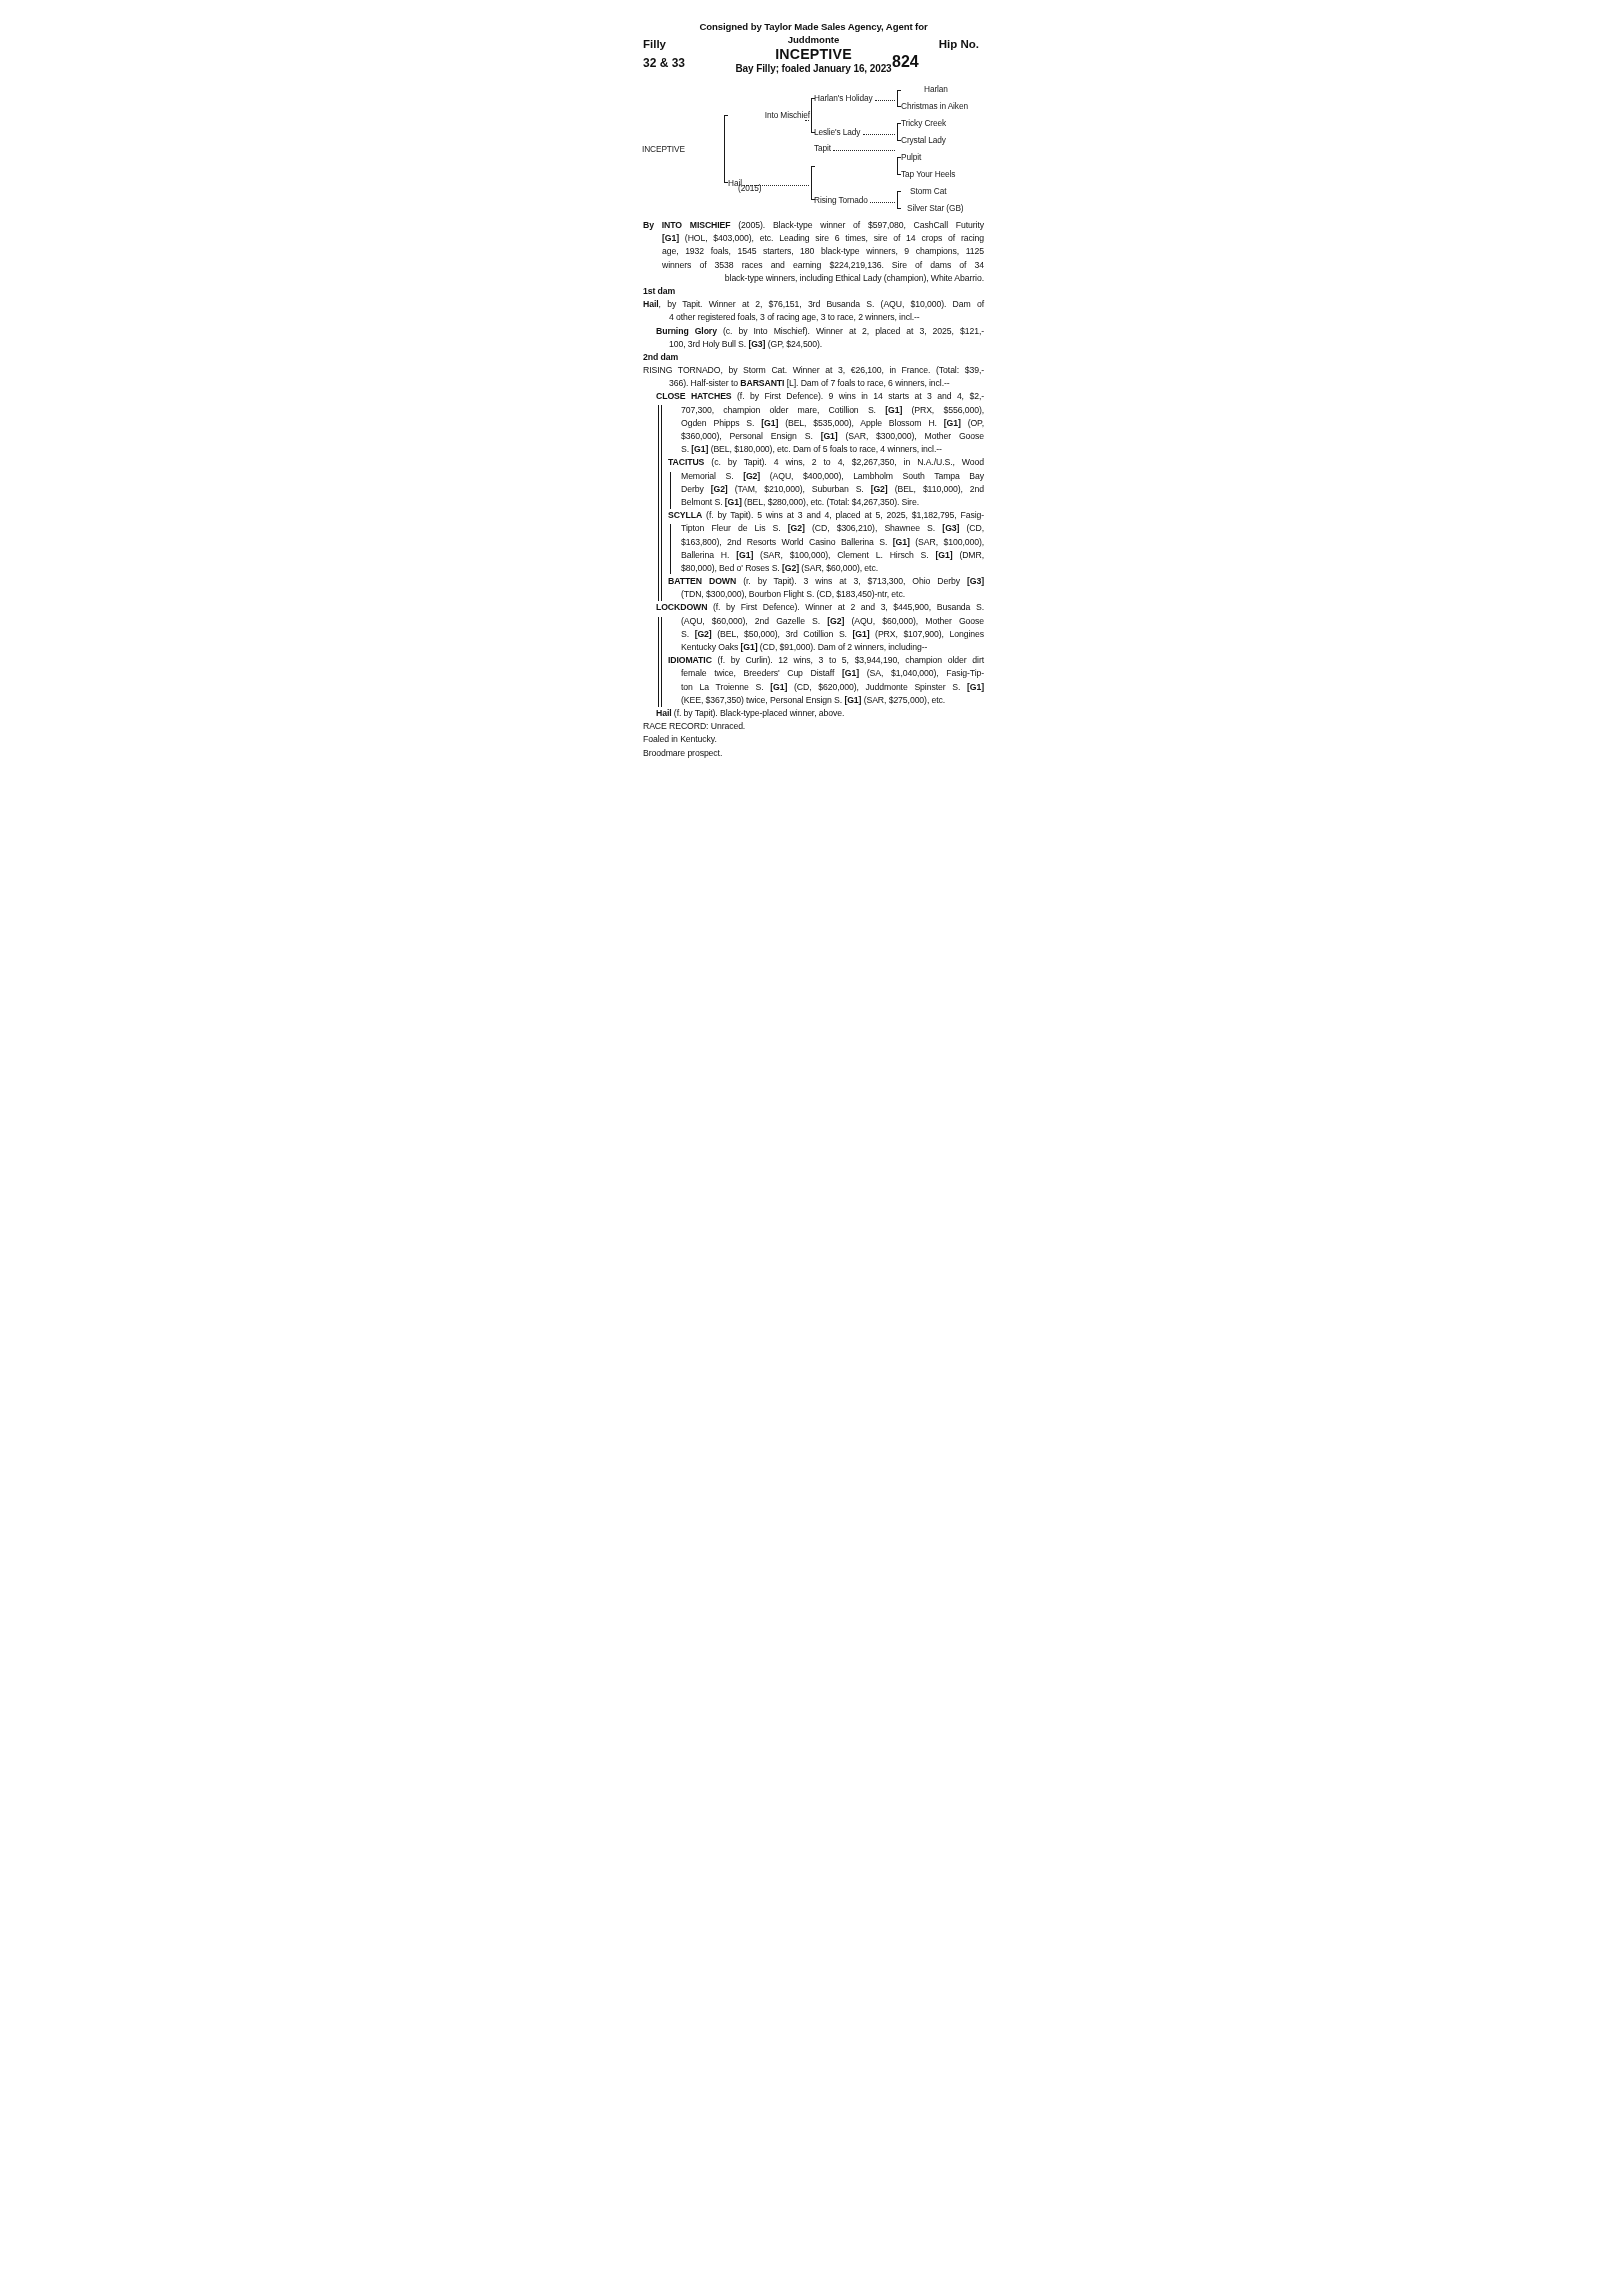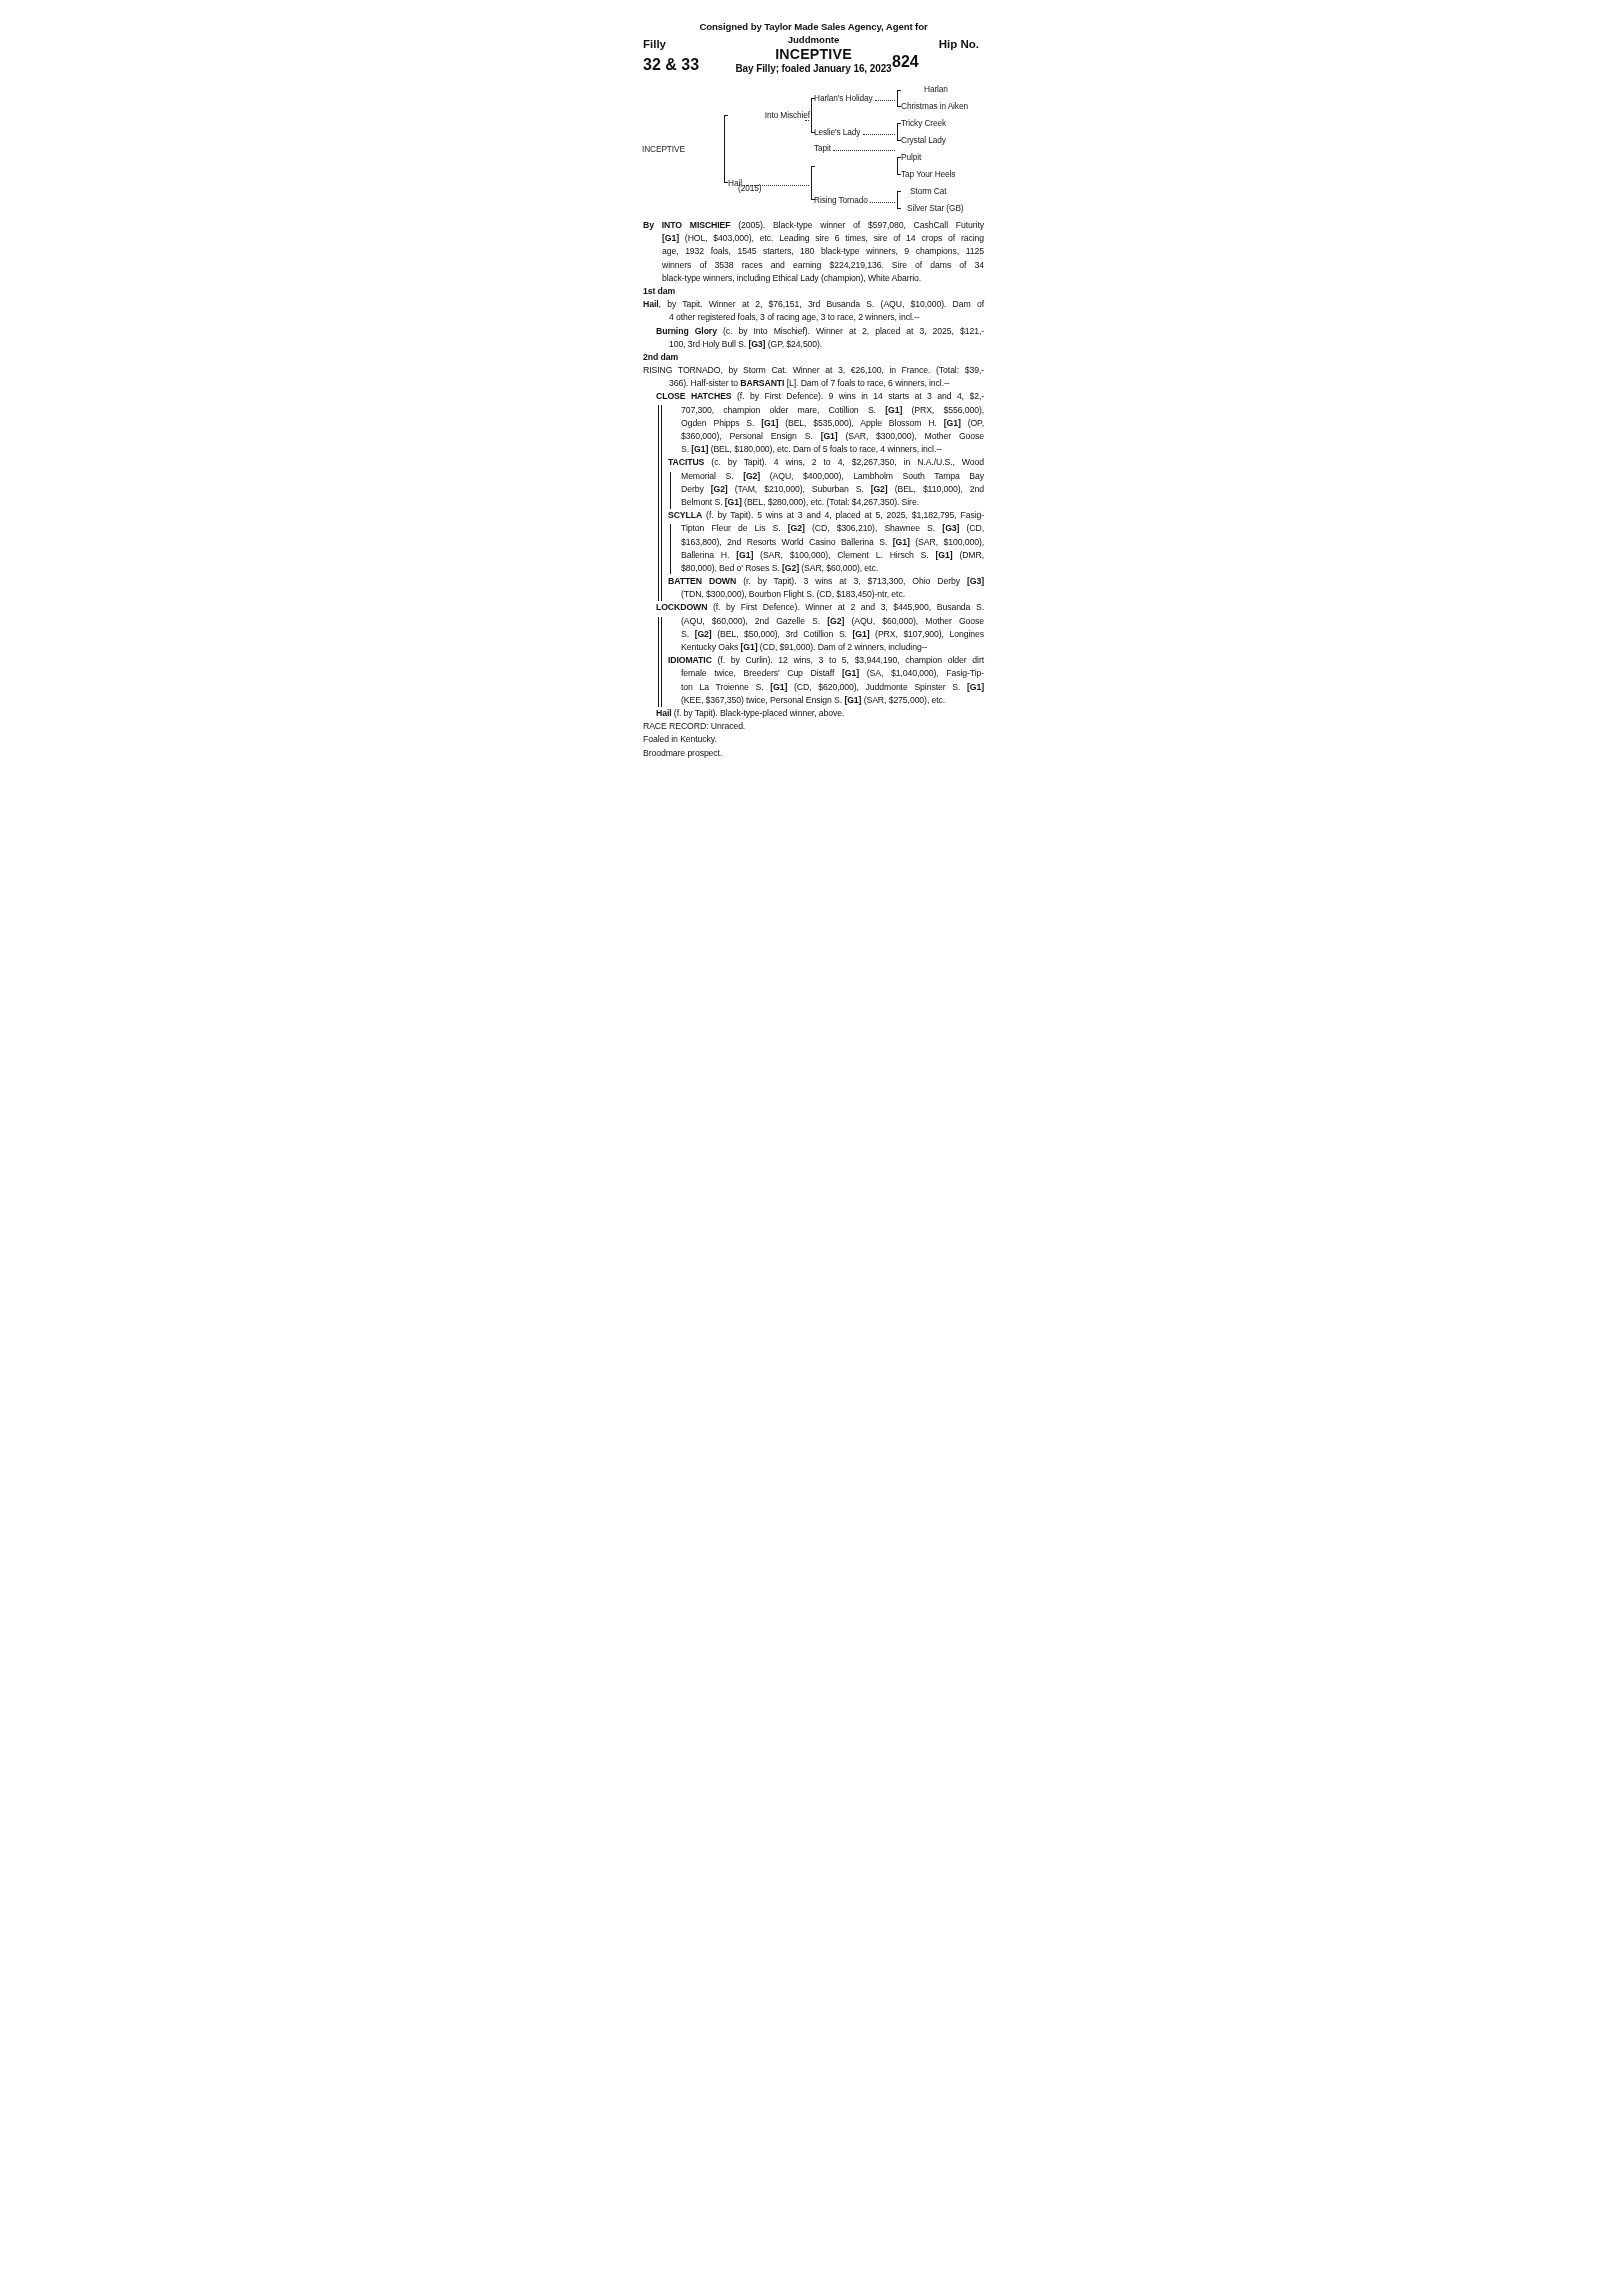--- a/index.html
+++ b/index.html
@@ -8,39 +8,39 @@
     font-family:"Liberation Sans","DejaVu Sans",sans-serif;color:#111;
     overflow:hidden;
   }
   
   .hdr-center{position:absolute;left:37px;width:341px;text-align:center;}
   .consigned{top:21px;font-size:9.6px;font-weight:bold;letter-spacing:-0.1px;}
   .consignor{top:34px;font-size:9.6px;font-weight:bold;}
   .horse-title{top:46px;font-size:14.2px;font-weight:bold;letter-spacing:0.2px;}
   .foaling{top:63px;font-size:10px;font-weight:bold;letter-spacing:-0.1px;}
   .barn-label{position:absolute;left:37px;top:38px;font-size:11.5px;font-weight:bold;}
-  .barn-value{position:absolute;left:37px;top:56px;font-size:16px;font-weight:bold;text-align:center;}
+  .barn-value{position:absolute;left:37px;top:56px;font-size:12px;font-weight:bold;text-align:center;}
   .hip-label{position:absolute;left:286px;width:87px;top:38px;font-size:11.5px;font-weight:bold;text-align:right;}
   .hip-value{position:absolute;left:286px;width:87px;top:53px;font-size:16px;font-weight:bold;text-align:left;}
   
   .chart{position:absolute;inset:0;font-size:8.3px;letter-spacing:-0.1px;color:#1a1a1a;}
   .cnode{position:absolute;height:9.2px;line-height:9.2px;display:flex;align-items:flex-end;white-space:nowrap;}
   .cnode .nm{line-height:9.2px;}
   .leader{flex:1;border-bottom:1.1px dotted #2a2a2a;margin:0 0.9px 1.8px 2.3px;min-width:4.6px;}
   .vline{position:absolute;width:0.7px;background:#1a1a1a;}
   .tick{position:absolute;height:0.7px;width:3.7px;background:#1a1a1a;}
   
   .body-text{
     position:absolute;left:37px;top:219px;width:341px;
     font-size:8.7px;letter-spacing:-0.1px;line-height:13.2px;
   }
   .line{height:13.2px;white-space:nowrap;}
   .line.j{white-space:normal;text-align:justify;text-align-last:justify;}
   .ind-p0{padding-left:0;}
-  .ind-pw{padding-left:19px;}
+  .ind-pw{padding-left:19px;text-align:right;}
   .ind-ew{padding-left:26px;}
   .ind-h1{padding-left:13px;}
   .ind-h2{padding-left:25px;}
   .ind-dw{padding-left:38px;}
   .rail{position:absolute;width:0.7px;background:#161616;}
 </style>
 </head>
 <body>
 
 <div class="page">

